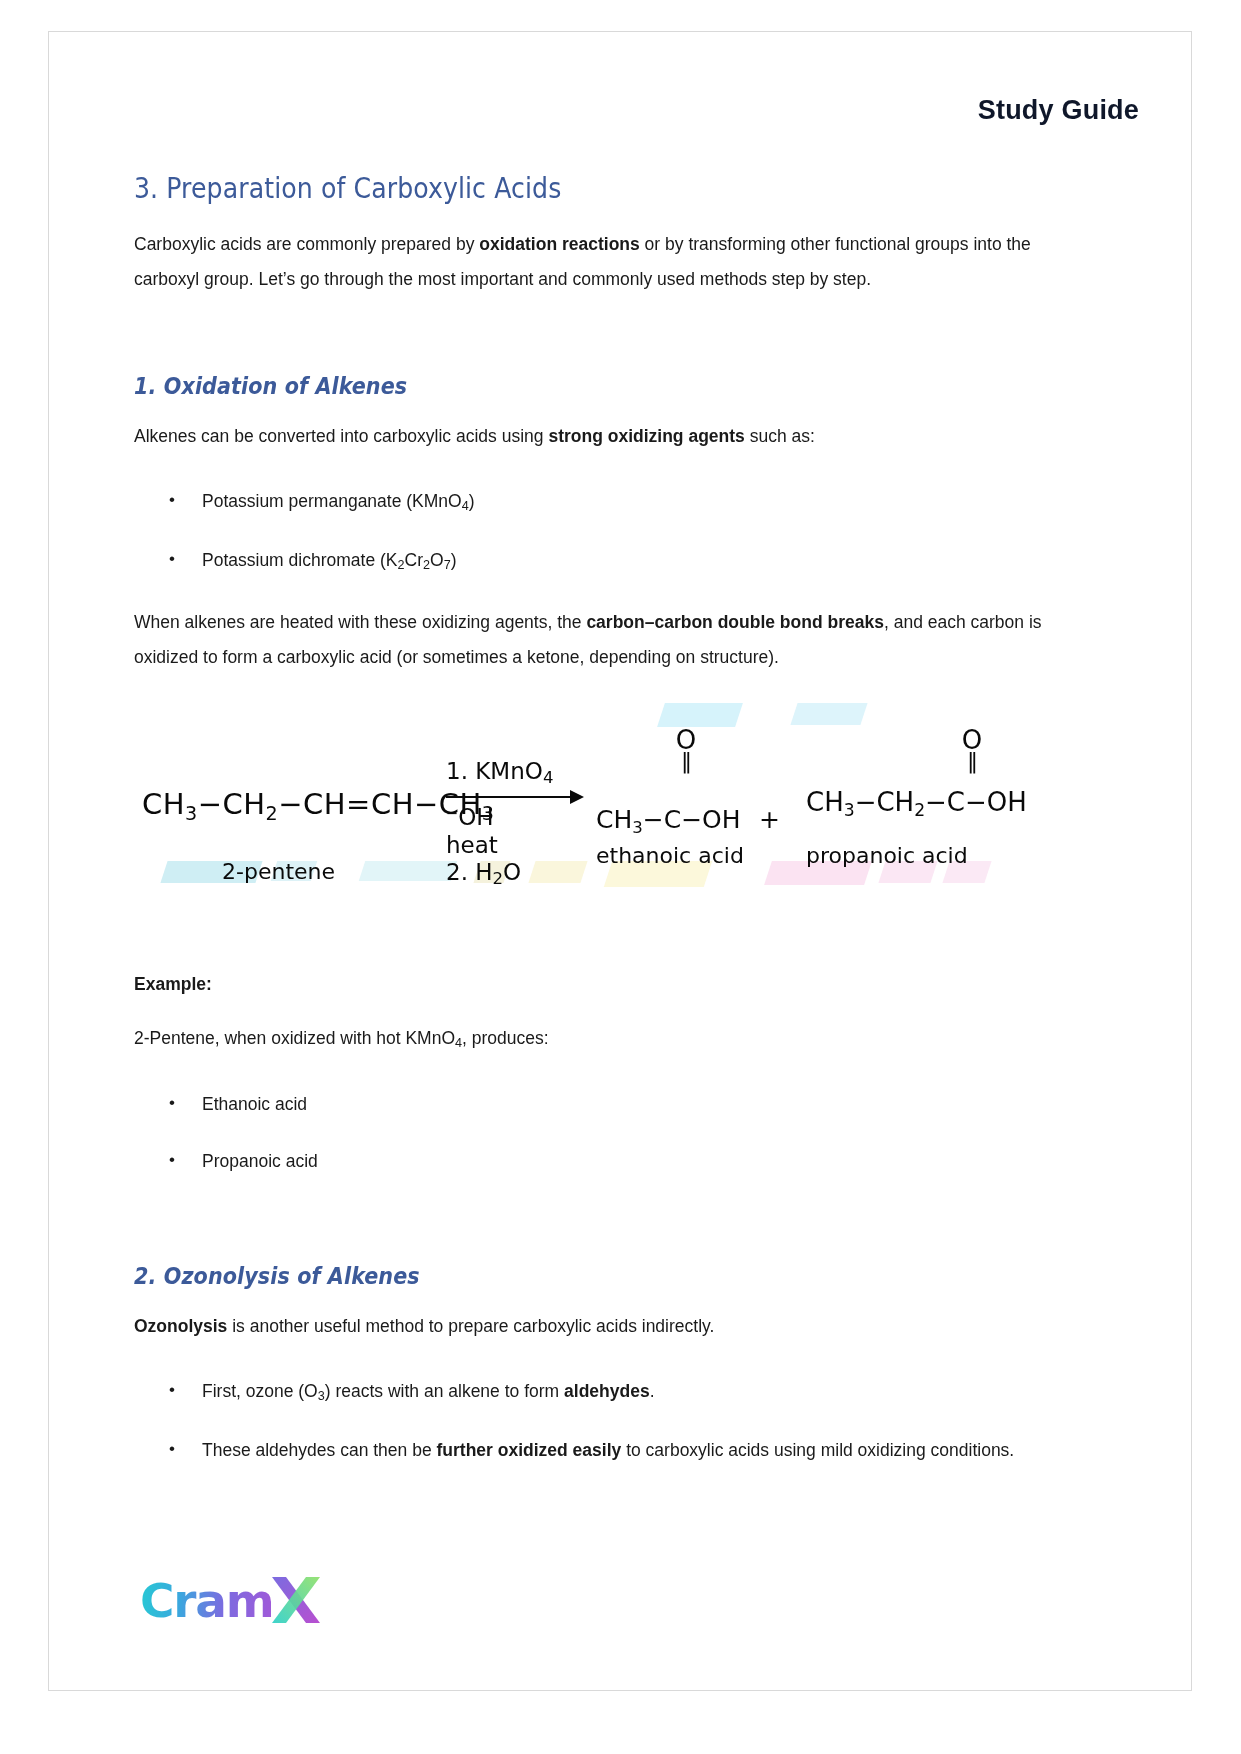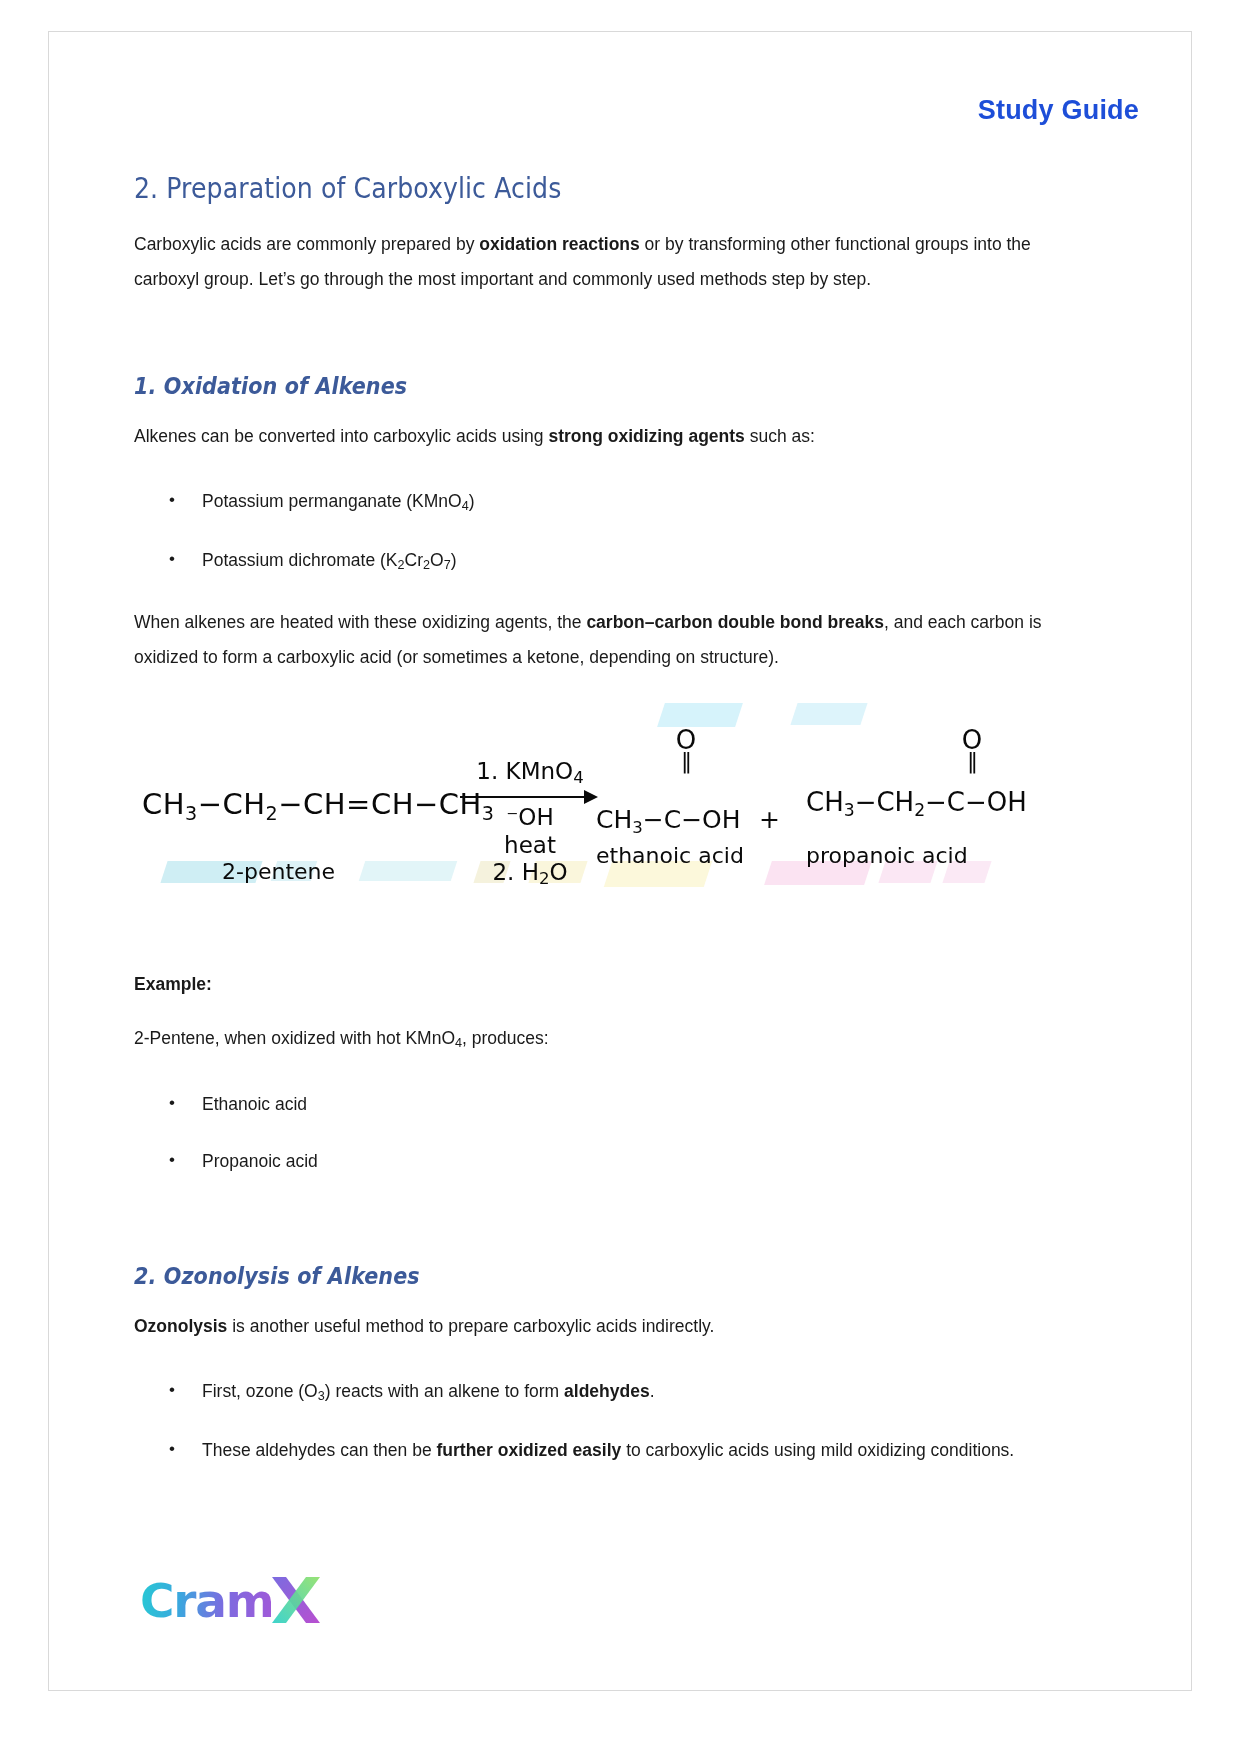--- a/index.html
+++ b/index.html
@@ -27,21 +27,21 @@
     position: relative;
     width: 100%;
     height: 100%;
   }
   .doc-title {
     position: absolute;
     right: 52px;
     top: 63px;
     font-size: 27px;
     font-weight: bold;
-    color: #1d4ed8;
+    color: #0f172a;
     letter-spacing: 0.2px;
   }
   .content {
     position: absolute;
     left: 85px;
     top: 140px;
     width: 940px;
   }
   h1.sec {
     font-family: "DejaVu Sans Condensed", "Liberation Sans Narrow", "Liberation Sans", sans-serif;
@@ -124,24 +124,24 @@
     position: absolute;
     top: 62px;
     left: 8px;
     font-size: 29px;
     letter-spacing: 0.5px;
     white-space: nowrap;
   }
   .chem-main sub { font-size: 0.66em; vertical-align: -0.3em; }
   .arrow-block {
     position: absolute;
-    left: 326px;
+    left: 312px;
     top: 34px;
     width: 140px;
-    text-align: center;
+    text-align: left;
   }
   .arrow-top {
     font-size: 23px;
     line-height: 1.12;
     white-space: nowrap;
   }
   .arrow-line {
     position: relative;
     height: 14px;
     margin: 2px 0 0 0;
@@ -229,21 +229,21 @@
 </head>
 <body>
 
 <div class="page">
   <div class="inner">
 
     <div class="doc-title">Study Guide</div>
 
     <div class="content">
 
-      <h1 class="sec">2. Preparation of Carboxylic Acids</h1>
+      <h1 class="sec">3. Preparation of Carboxylic Acids</h1>
 
       <p class="body"><span>Carboxylic acids are commonly prepared by </span><b>oxidation reactions</b><span> or by transforming other functional groups into the carboxyl group. Let’s go through the most important and commonly used methods step by step.</span></p>
 
       <div class="spacer-lg"></div>
 
       <h2 class="sub">1. Oxidation of Alkenes</h2>
 
       <p class="body"><span>Alkenes can be converted into carboxylic acids using </span><b>strong oxidizing agents</b><span> such as:</span></p>
 
       <div class="spacer-sm"></div>

